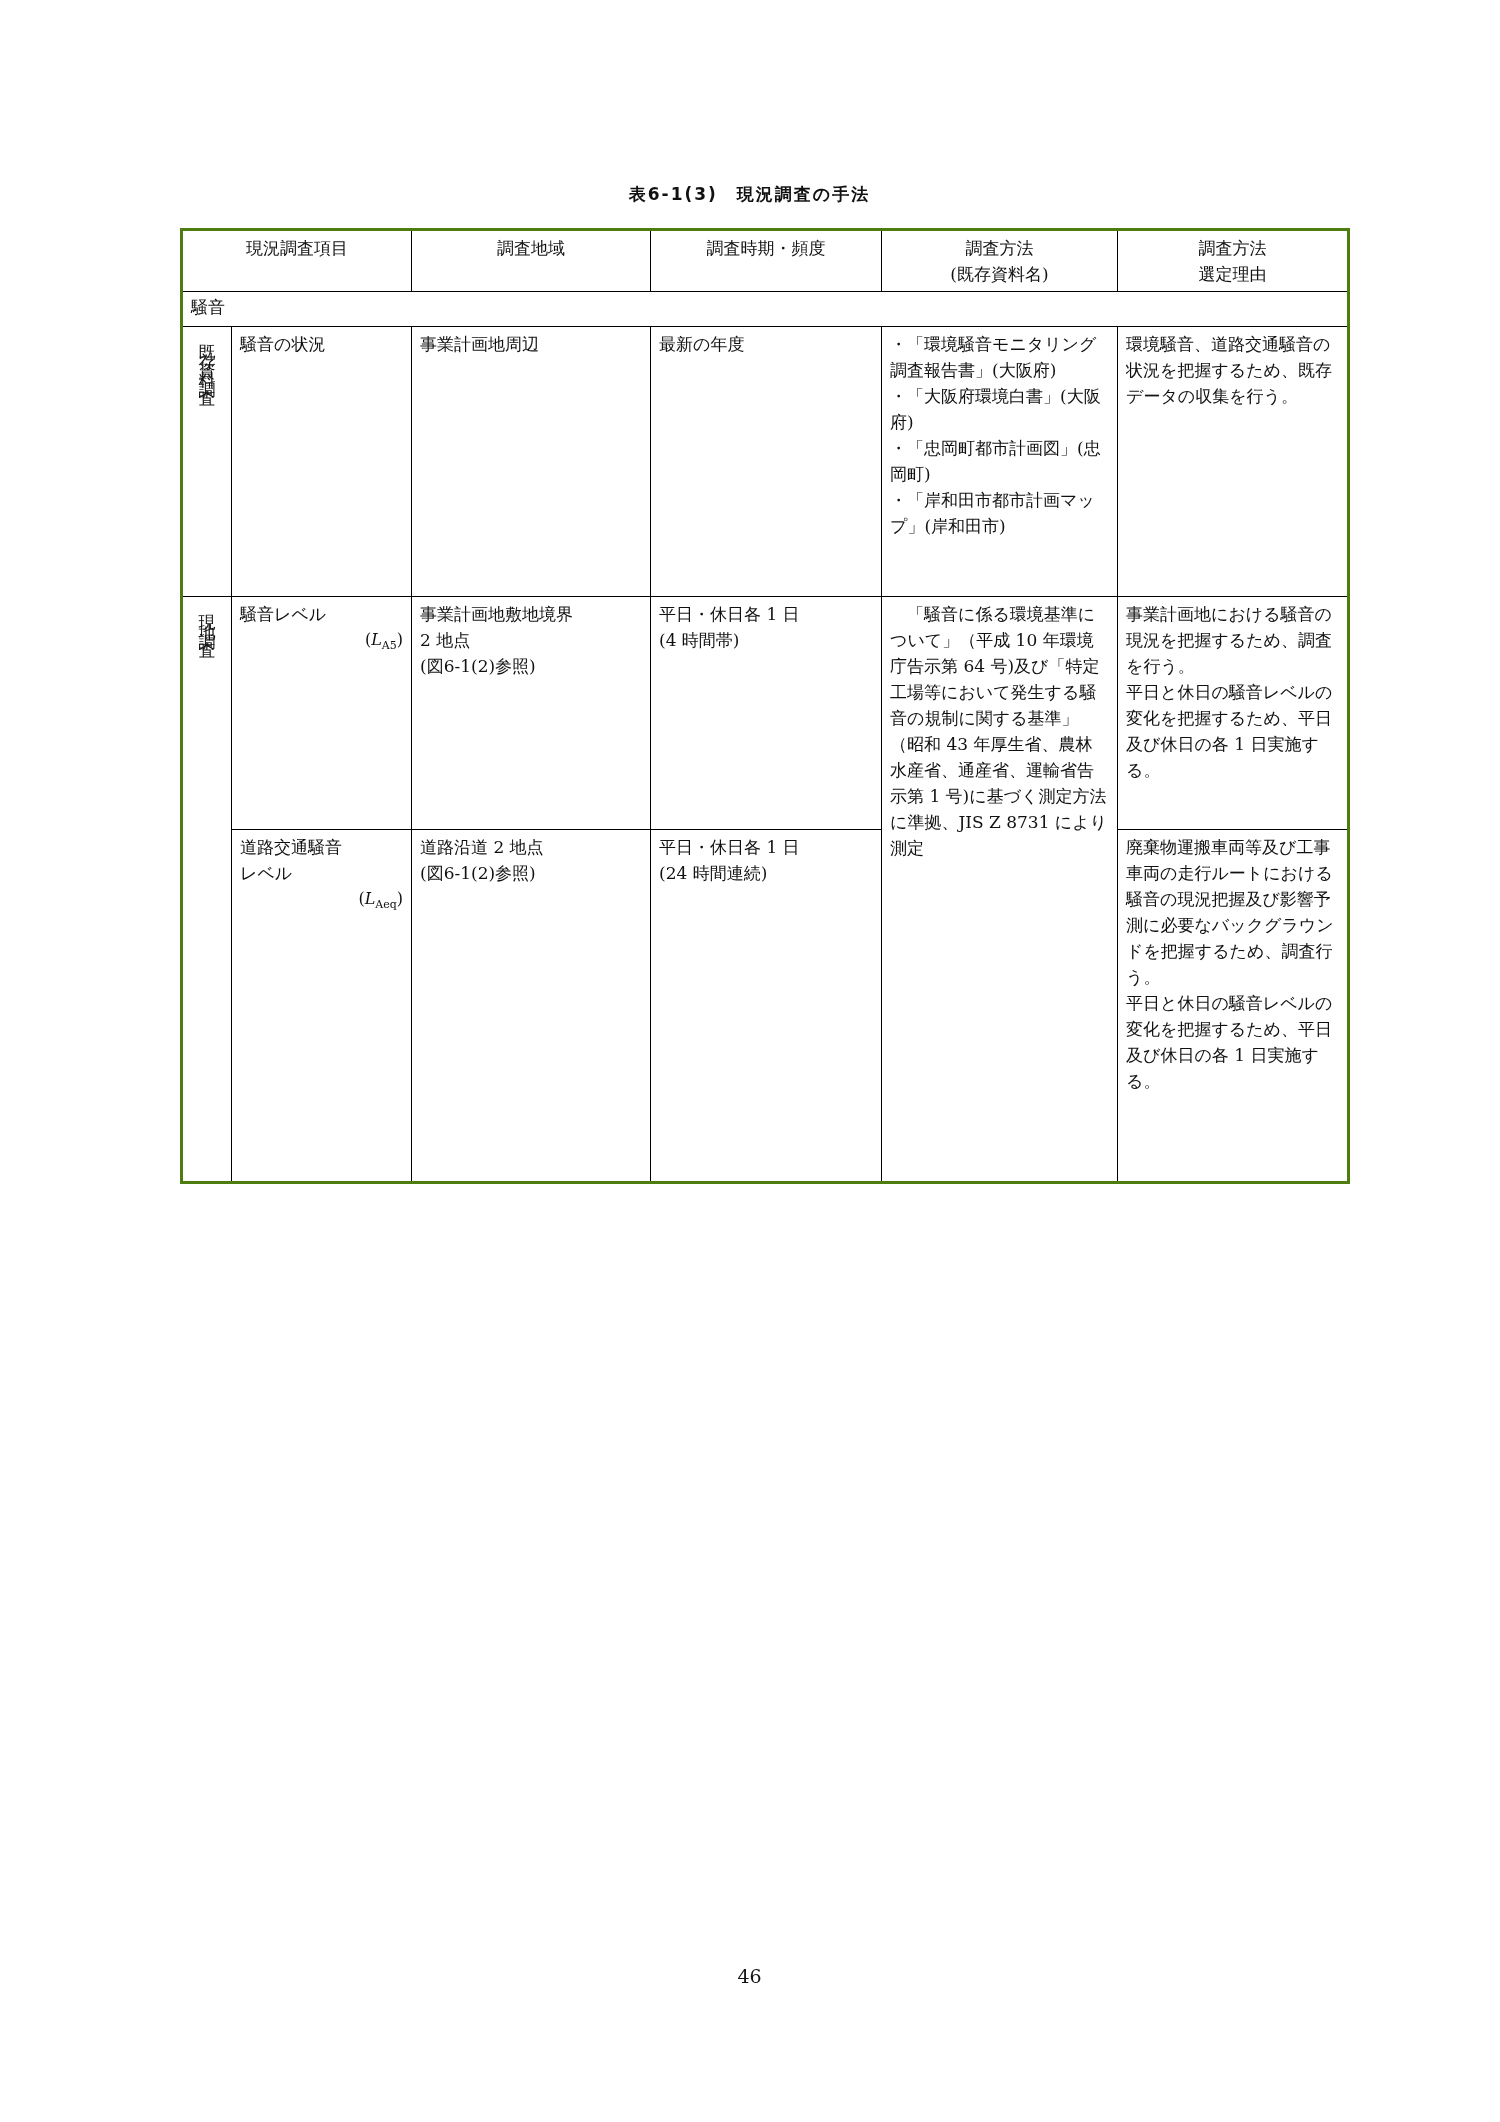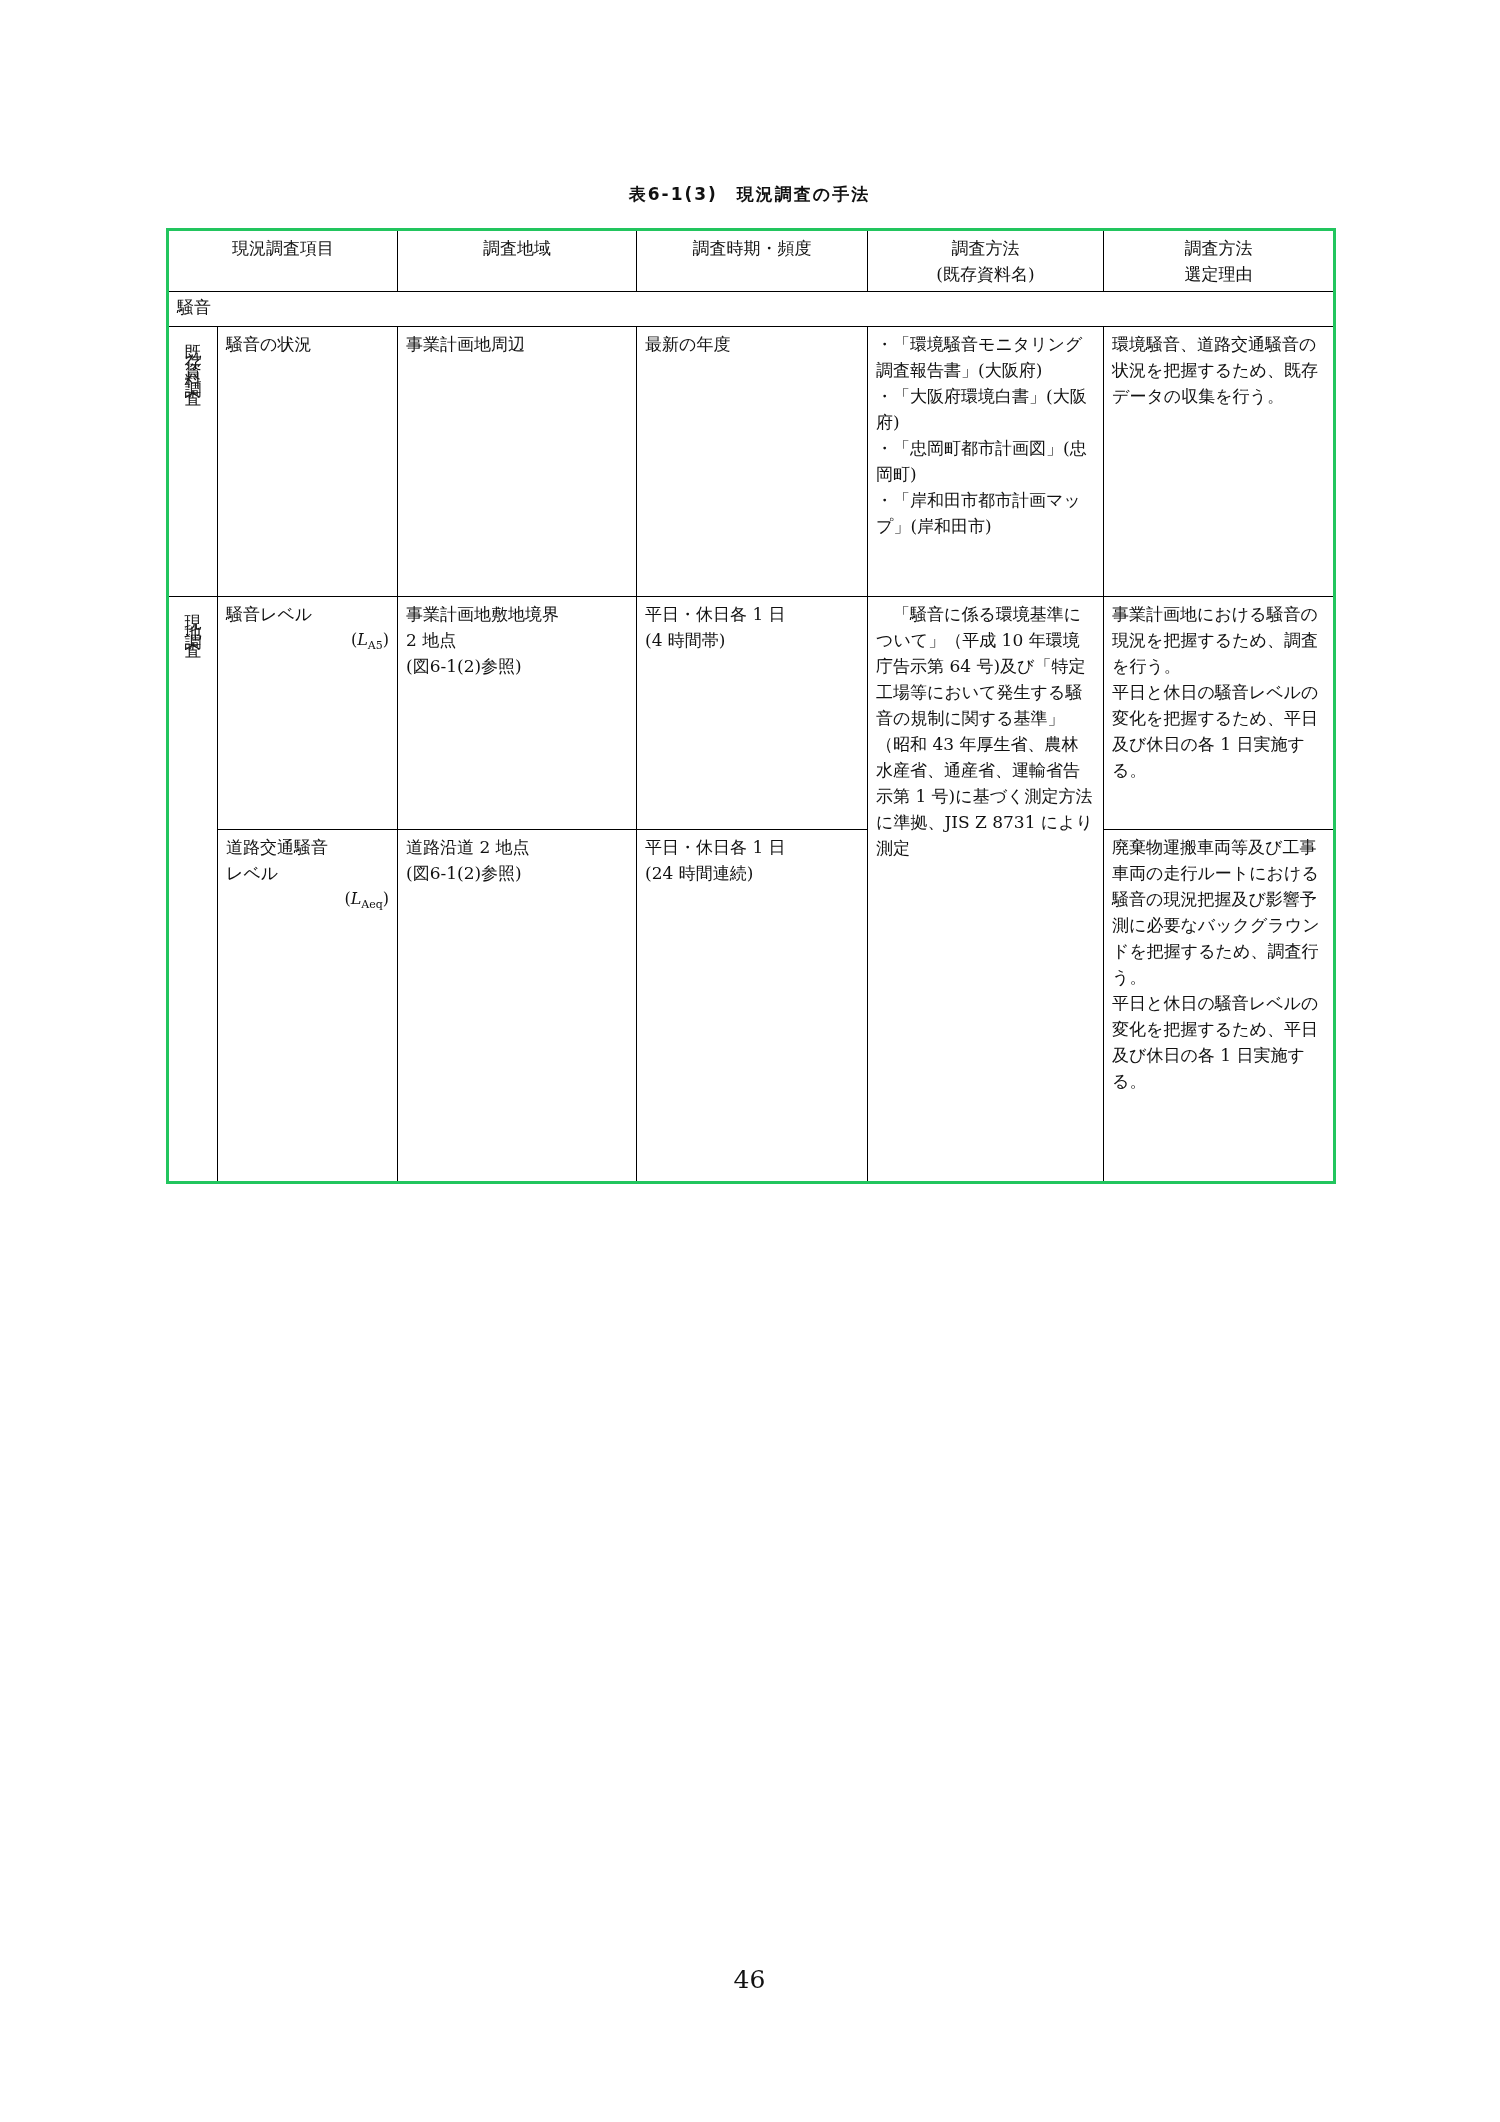--- a/index.html
+++ b/index.html
@@ -21,26 +21,26 @@
     width: 1167px;
     text-align: center;
     font-family: "DejaVu Sans", "Liberation Sans", sans-serif;
     font-weight: bold;
     font-size: 17px;
     letter-spacing: 2px;
     white-space: pre;
   }
   table.doc-table {
     position: absolute;
-    left: 166px;
+    left: 180px;
     top: 228px;
     width: 1167px;
     border-collapse: collapse;
     table-layout: fixed;
-    border: 3px solid #22c55e;
+    border: 3px solid #4d7c0f;
   }
   table.doc-table td {
     border: 1px solid #000;
     vertical-align: top;
     font-size: 17px;
     line-height: 26px;
     padding: 4px 8px 4px 8px;
     overflow: hidden;
   }
   tr.rh-header  { height: 62px; }
@@ -88,21 +88,21 @@
   .symbol-line sub {
     font-size: 11px;
     line-height: 0;
   }
   .page-number {
     position: absolute;
     left: 166px;
     top: 1965px;
     width: 1167px;
     text-align: center;
-    font-size: 25px;
+    font-size: 19px;
   }
 </style>
 </head>
 <body>
 
 <div class="doc-title">表6-1(3)　現況調査の手法</div>
 
 <table class="doc-table">
   <colgroup>
     <col style="width:50px">

